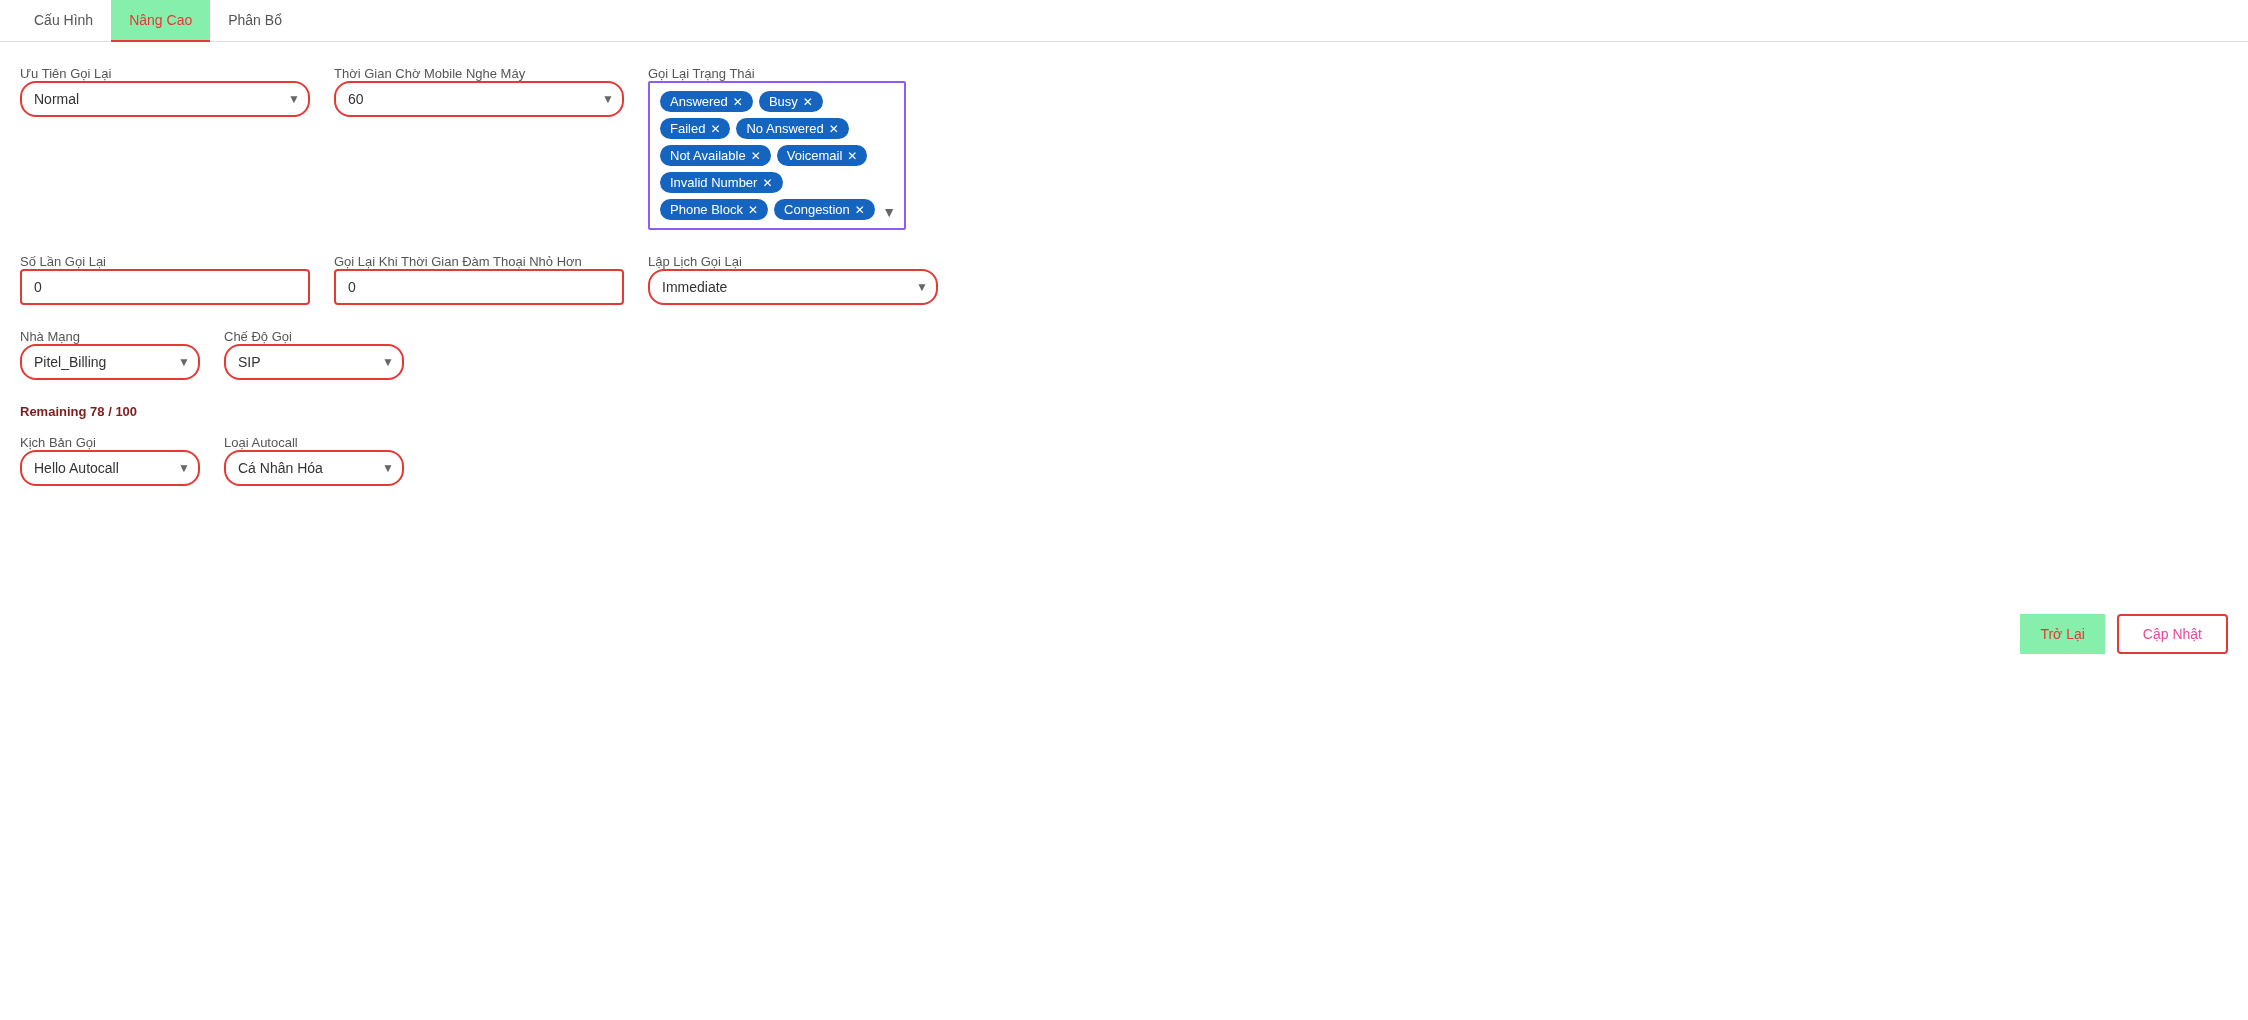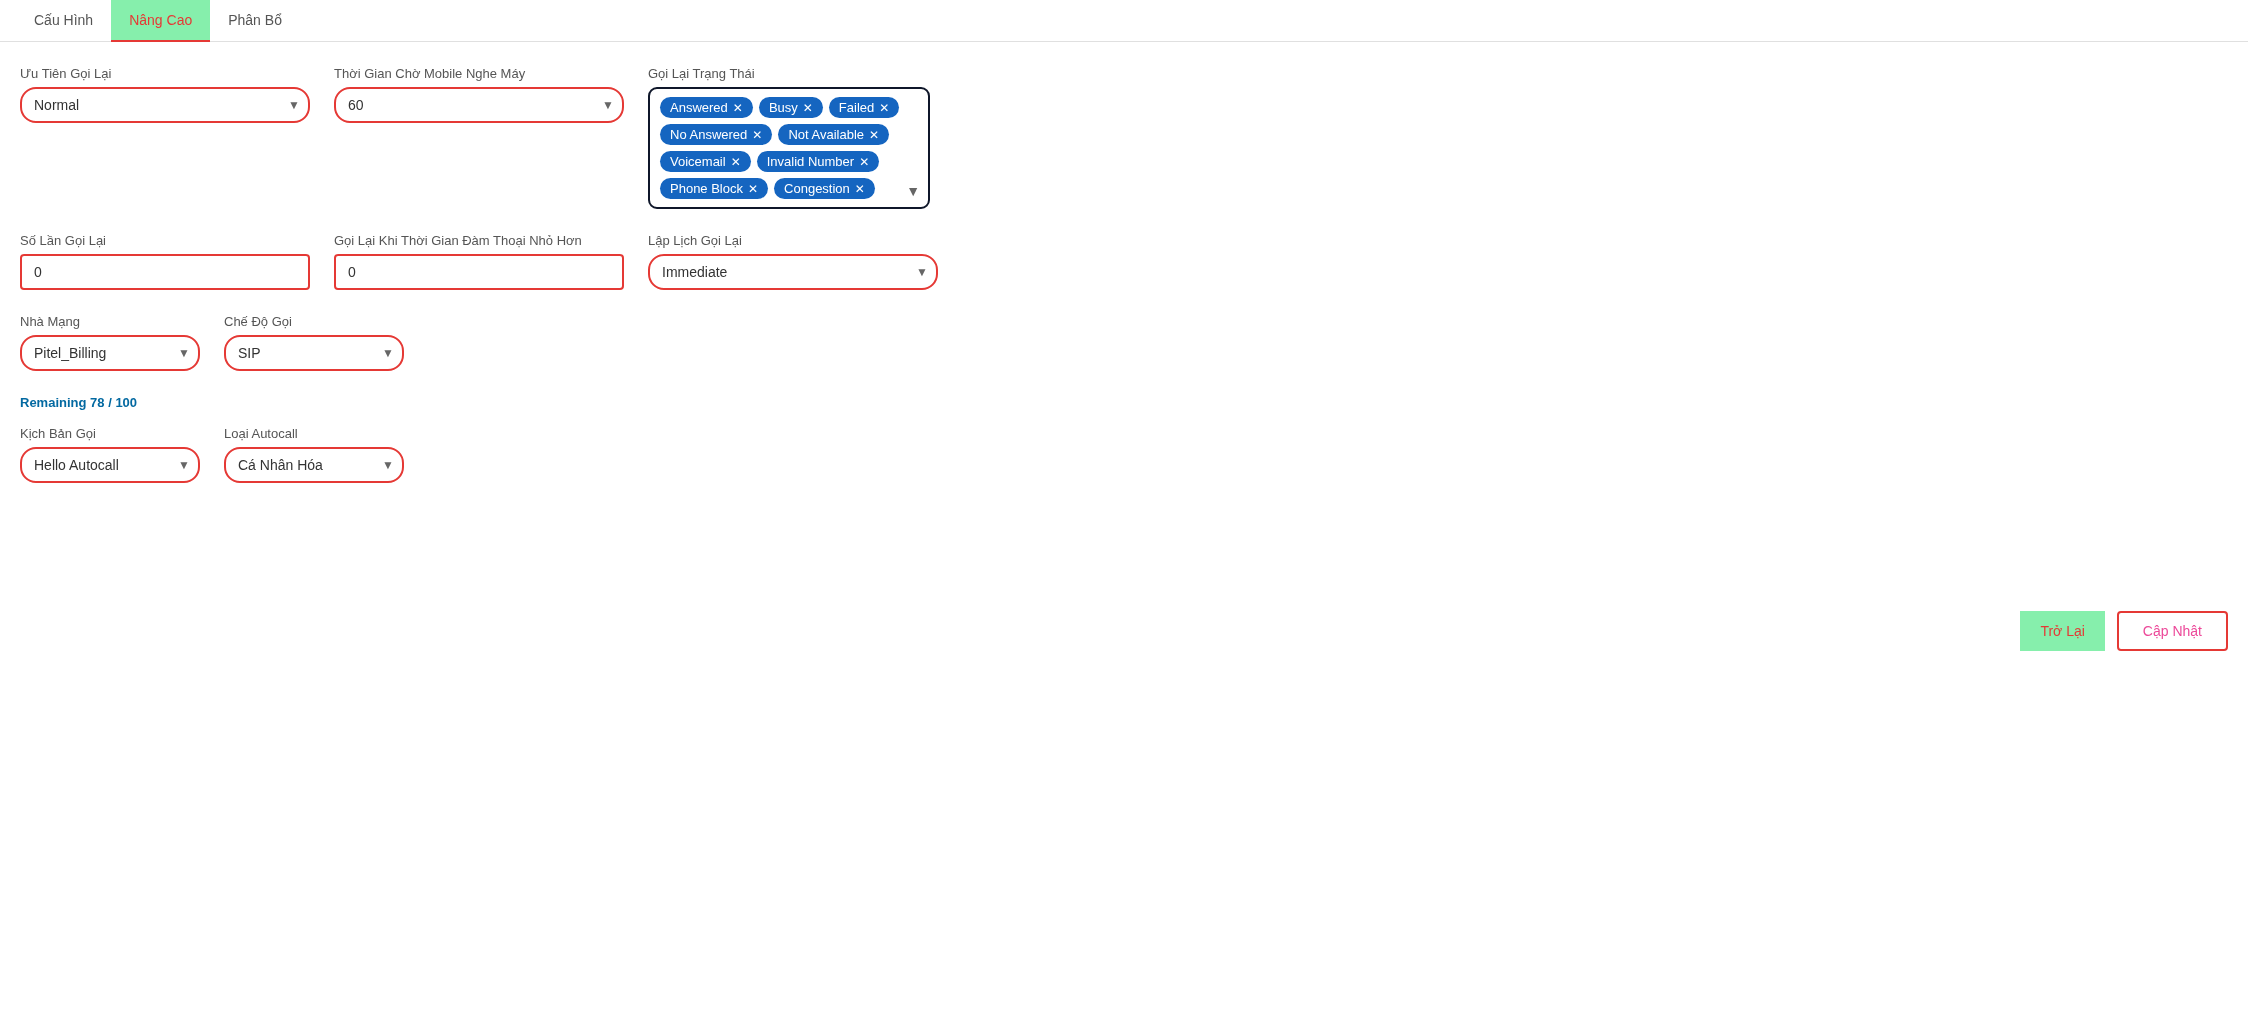--- a/index.html
+++ b/index.html
@@ -17,21 +17,21 @@
     .tab.active {
       color: #e53935;
       border-bottom: 2px solid #e53935;
       background: #86efac;
     }
 
     .form-container { padding: 24px 20px; }
 
     .form-row { display: flex; gap: 24px; margin-bottom: 24px; align-items: flex-start; }
 
-    .form-group { display: flex; flex-direction: column; gap: 6px; }
+    .form-group { display: flex; flex-direction: column; gap: 0; }
     .form-group label { font-size: 13px; color: #555; font-weight: 500; }
 
     .field-sm { width: 180px; justify-content: flex-end; }
     .field-md { width: 290px; }
 
     input[type="text"], input[type="number"] {
       border: 2px solid #e53935;
       border-radius: 4px;
       padding: 8px 12px;
       font-size: 14px;
@@ -59,30 +59,30 @@
       position: absolute;
       right: 10px;
       top: 50%;
       transform: translateY(-50%);
       pointer-events: none;
       color: #666;
       font-size: 12px;
     }
 
     .tags-container {
-      border: 2px solid #0f172a;
-      border-radius: 9px;
+      border: 2px solid #8b5cf6;
+      border-radius: 2px;
       padding: 8px 10px;
       display: flex;
       flex-wrap: wrap;
       gap: 6px;
       min-height: 120px;
       align-content: flex-start;
       position: relative;
-      width: 282px;
+      width: 258px;
     }
     .tag {
       background: #1565c0;
       color: #fff;
       border-radius: 12px;
       padding: 3px 10px;
       font-size: 13px;
       display: flex;
       align-items: center;
       gap: 5px;
@@ -94,21 +94,21 @@
     }
     .tags-chevron {
       position: absolute;
       right: 8px;
       bottom: 8px;
       color: #666;
       font-size: 14px;
     }
 
     .remaining-text { font-size: 13px; color: #555; margin-bottom: 16px; }
-    .remaining-text span { color: #0369a1; font-weight: bold; text-align: center; }
+    .remaining-text span { color: #7f1d1d; font-weight: bold; text-align: center; }
 
     .callback-input {
       border: 2px solid #e53935;
       border-radius: 4px;
       padding: 8px 12px;
       font-size: 14px;
       outline: none;
       color: #333;
       width: 580px;
       height: 42px;

